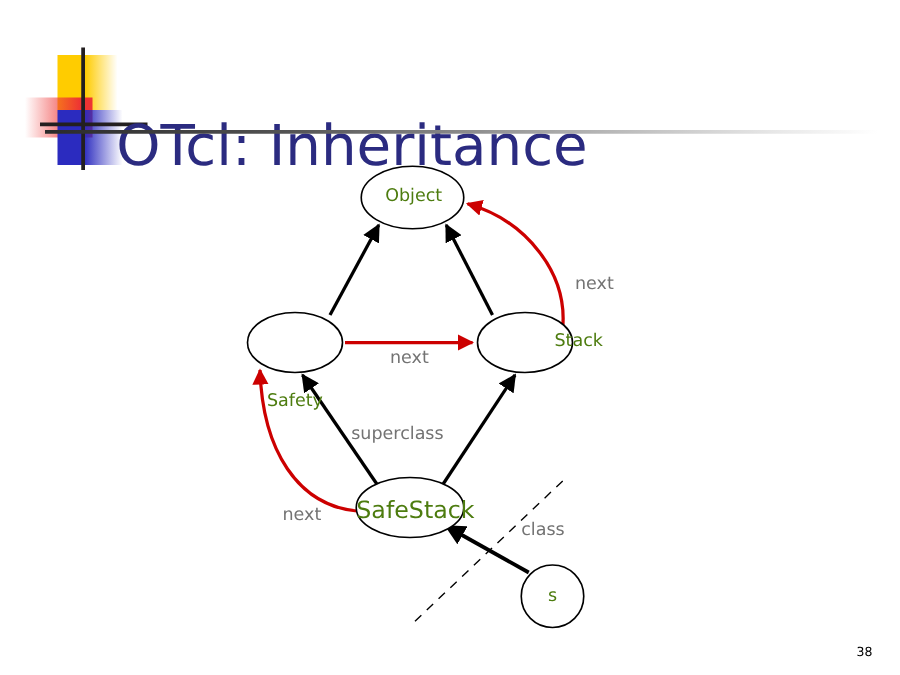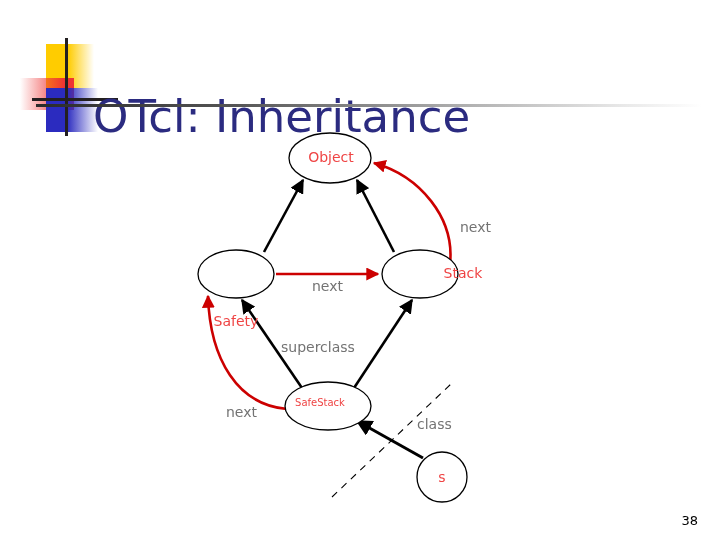--- a/index.html
+++ b/index.html
@@ -88,37 +88,37 @@
     top: 0;
     width: 720px;
     height: 540px;
     pointer-events: none;
   }
 
   
   .node-label {
     position: absolute;
     font-size: 14px;
-    color: #ef4444;
+    color: #4d7c0f;
     white-space: nowrap;
     text-align: center;
   }
   .edge-label {
     position: absolute;
     font-size: 14px;
     color: #737373;
     white-space: nowrap;
   }
 
   
   #page-number {
     position: absolute;
     right: 22px;
     bottom: 12px;
-    font-size: 13px;
+    font-size: 10px;
     color: #000000;
   }
 </style>
 </head>
 <body>
 
 <div id="slide">
 
   <div id="logo">
     <div class="sq sq-yellow"></div>
@@ -162,21 +162,21 @@
     <ellipse cx="330" cy="158" rx="41" ry="25" fill="#FFFFFF" stroke="#000000" stroke-width="1.3"></ellipse>
     <ellipse cx="236" cy="274" rx="38" ry="24" fill="#FFFFFF" stroke="#000000" stroke-width="1.3"></ellipse>
     <ellipse cx="420" cy="274" rx="38" ry="24" fill="#FFFFFF" stroke="#000000" stroke-width="1.3"></ellipse>
     <ellipse cx="328" cy="406" rx="43" ry="24" fill="#FFFFFF" stroke="#000000" stroke-width="1.3"></ellipse>
     <circle cx="442" cy="477" r="25" fill="#FFFFFF" stroke="#000000" stroke-width="1.3"></circle>
   </svg>
 
   <div class="node-label" style="left:290px; top:149px; width:82px;">Object</div>
   <div class="node-label" style="left:198px; top:265px; width:76px;margin-top:48px;">Safety</div>
   <div class="node-label" style="left:382px; top:265px; width:76px;margin-left:43px;">Stack</div>
-  <div class="node-label" style="left:285px; top:397px; width:70px; font-size:10px;">SafeStack</div>
+  <div class="node-label" style="left:285px; top:397px; width:70px; font-size:19px;">SafeStack</div>
   <div class="node-label" style="left:417px; top:469px; width:50px;">s</div>
 
   <div class="edge-label" style="left:460px; top:219px;">next</div>
   <div class="edge-label" style="left:312px; top:278px;">next</div>
   <div class="edge-label" style="left:281px; top:339px;">superclass</div>
   <div class="edge-label" style="left:226px; top:404px;">next</div>
   <div class="edge-label" style="left:417px; top:416px;">class</div>
 
   <div id="page-number">38</div>
 

